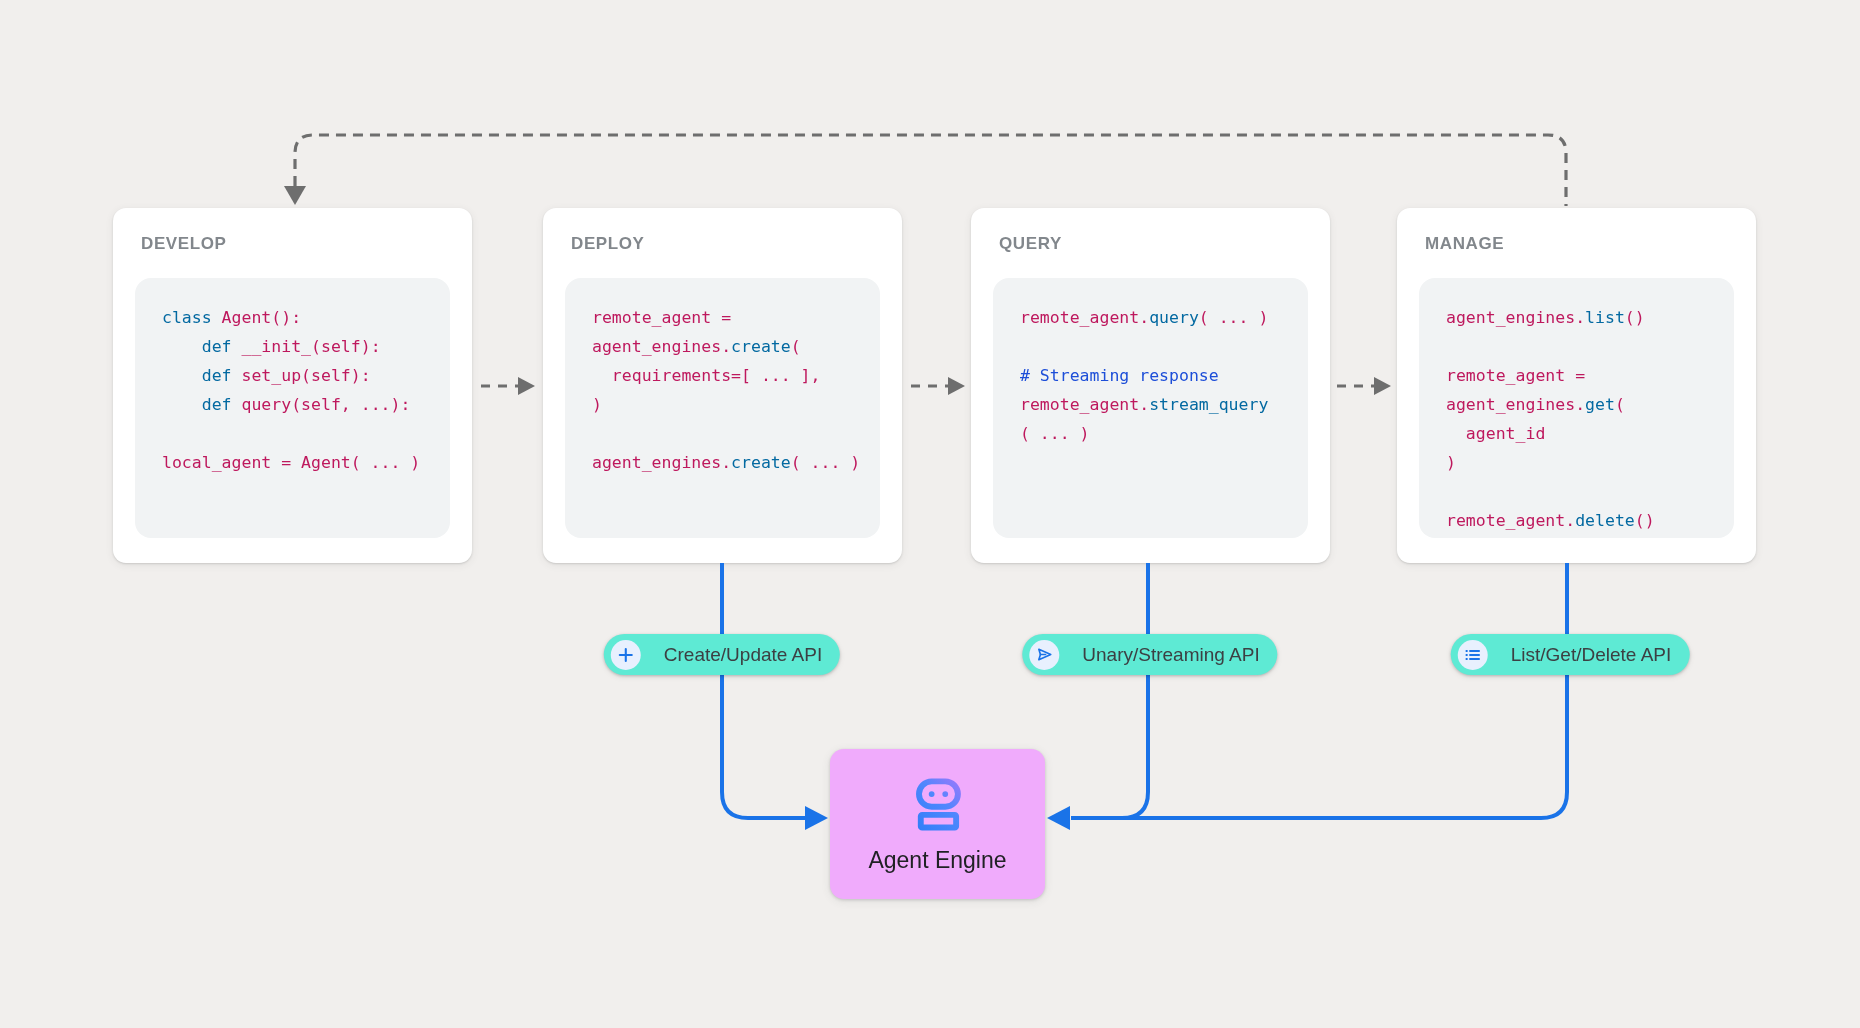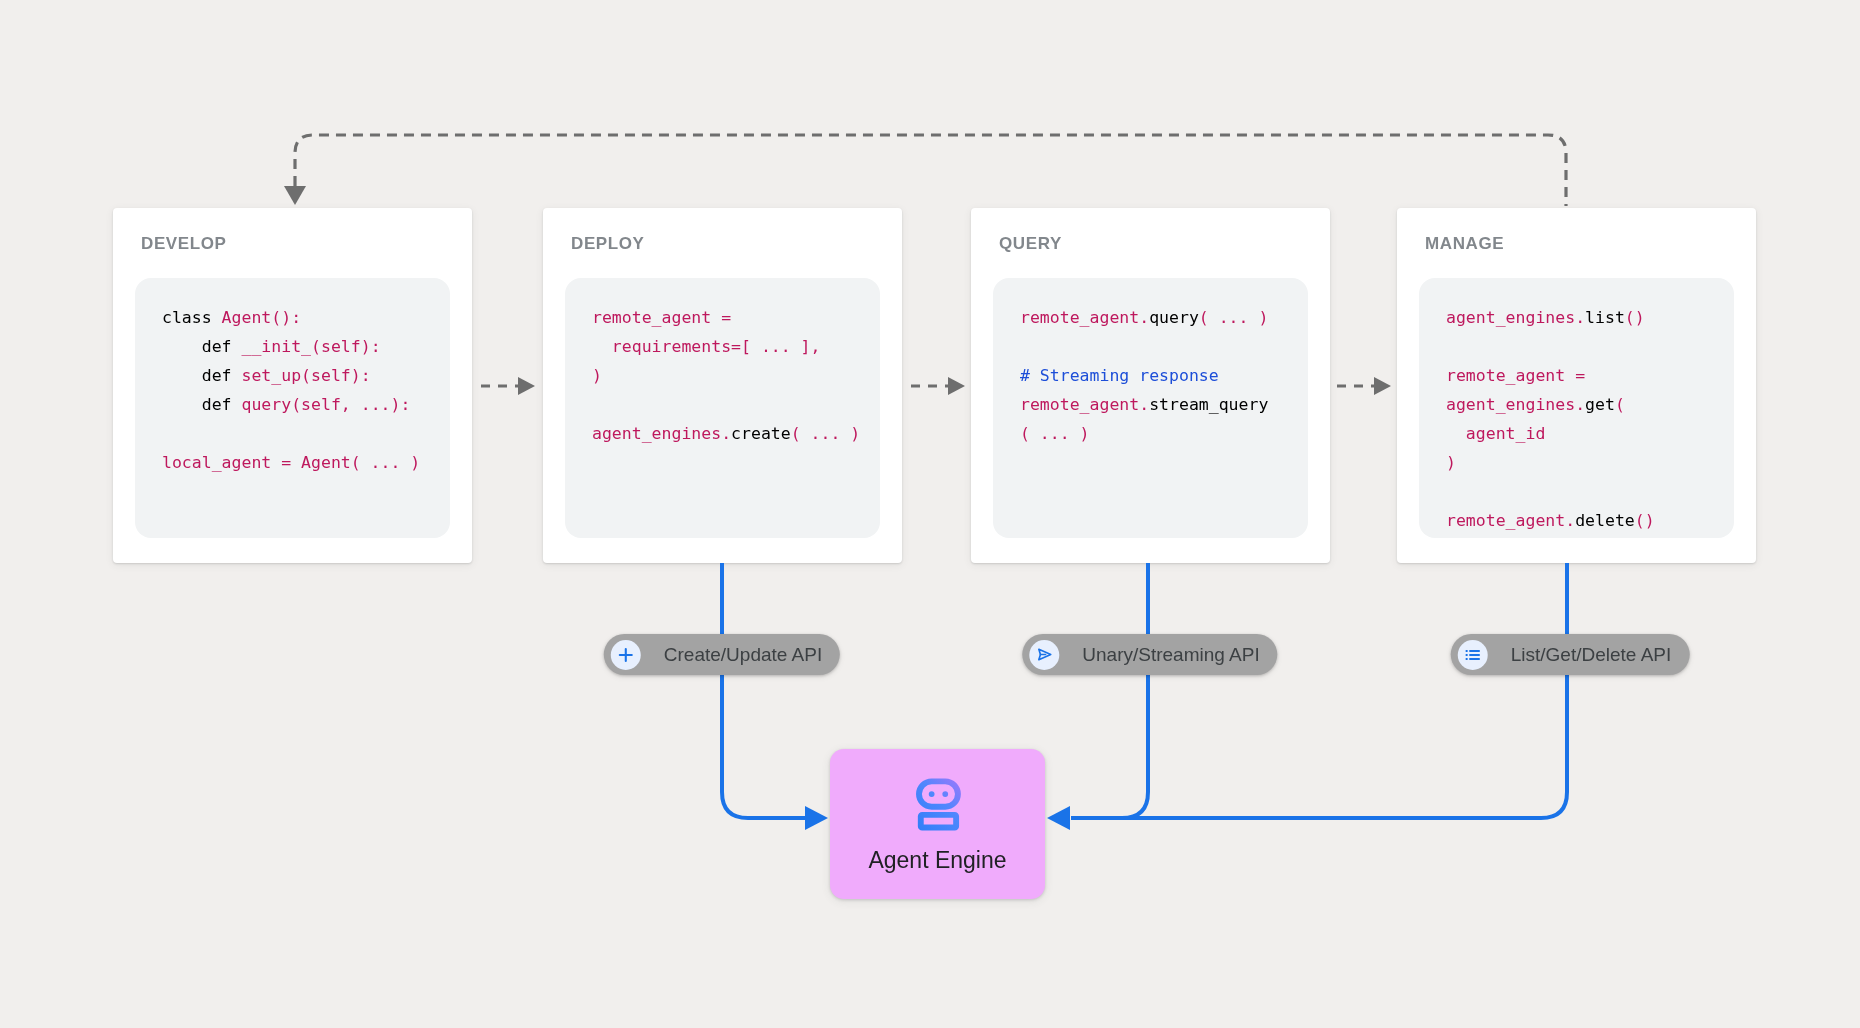--- a/index.html
+++ b/index.html
@@ -3,32 +3,32 @@
 <meta charset="utf-8">
 <style>
   html,body{margin:0;padding:0;}
   body{font-family:"Liberation Sans",sans-serif;}
   .canvas{position:relative;width:1860px;height:1028px;background:#f1efed;overflow:hidden;}
 
   
   .wires{position:absolute;left:0;top:0;width:1860px;height:1028px;z-index:2;pointer-events:none;}
 
   
-  .card{position:absolute;top:208px;width:359px;height:355px;background:#ffffff;border-radius:4px;
+  .card{position:absolute;top:208px;width:359px;height:355px;background:#ffffff;border-radius:13px;
         box-shadow:0 1px 2px rgba(60,64,67,.18),0 2px 8px rgba(60,64,67,.08);z-index:1;box-sizing:border-box;}
   .card-title{position:absolute;left:28px;top:26px;font-size:17px;font-weight:700;letter-spacing:.6px;color:#82878c;}
   .codeblock{position:absolute;left:22px;top:70px;width:315px;height:260px;background:#f1f3f4;border-radius:16px;
              box-sizing:border-box;padding:25px 0 0 27px;overflow:hidden;}
   .codeblock > div{font-family:"DejaVu Sans Mono",monospace;font-size:16.5px;line-height:29px;white-space:pre;}
-  .c-kw{color:#000000;}
+  .c-kw{color:#0369a1;}
   .c-tx{color:#be185d;}
   .c-cm{color:#1d4ed8;}
 
   
-  .pill{position:absolute;top:634px;transform:translateX(-50%);height:41px;background:#a3a3a3;border-radius:21px;
+  .pill{position:absolute;top:634px;transform:translateX(-50%);height:41px;background:#5eead4;border-radius:21px;
         display:flex;align-items:center;gap:23px;padding:0 18px 0 7px;z-index:3;
         box-shadow:0 1px 3px rgba(0,0,0,.2),0 2px 6px rgba(0,0,0,.08);}
   .pill-icon{width:30px;height:30px;border-radius:50%;background:#e8f0fe;display:flex;align-items:center;justify-content:center;flex:0 0 auto;}
   .pill-label{font-size:19px;color:#3c4043;white-space:nowrap;}
 
   
   .engine{position:absolute;left:830px;top:749px;width:215px;height:150px;background:#f0abfc;border-radius:14px;
           box-shadow:0 1px 3px rgba(60,64,67,.2),0 2px 10px rgba(60,64,67,.1);z-index:3;
           display:flex;flex-direction:column;align-items:center;justify-content:center;gap:10px;}
   .engine-label{font-size:23px;font-weight:500;color:#202124;}
@@ -46,20 +46,21 @@
         <div><span class="c-tx">    </span><span class="c-kw">def</span><span class="c-tx"> set_up(self):</span></div>
         <div><span class="c-tx">    </span><span class="c-kw">def</span><span class="c-tx"> query(self, ...):</span></div>
         <div>&nbsp;</div>
         <div><span class="c-tx">local_agent = Agent( ... )</span></div>
       </div>
   </div>
   <div class="card" style="left:543px">
     <div class="card-title">DEPLOY</div>
     <div class="codeblock">
         <div><span class="c-tx">remote_agent =</span></div>
+        <div><span class="c-tx">agent_engines.</span><span class="c-kw">create</span><span class="c-tx">(</span></div>
         <div><span class="c-tx">  requirements=[ ... ],</span></div>
         <div><span class="c-tx">)</span></div>
         <div>&nbsp;</div>
         <div><span class="c-tx">agent_engines.</span><span class="c-kw">create</span><span class="c-tx">( ... )</span></div>
       </div>
   </div>
   <div class="card" style="left:971px">
     <div class="card-title">QUERY</div>
     <div class="codeblock">
         <div><span class="c-tx">remote_agent.</span><span class="c-kw">query</span><span class="c-tx">( ... )</span></div>

